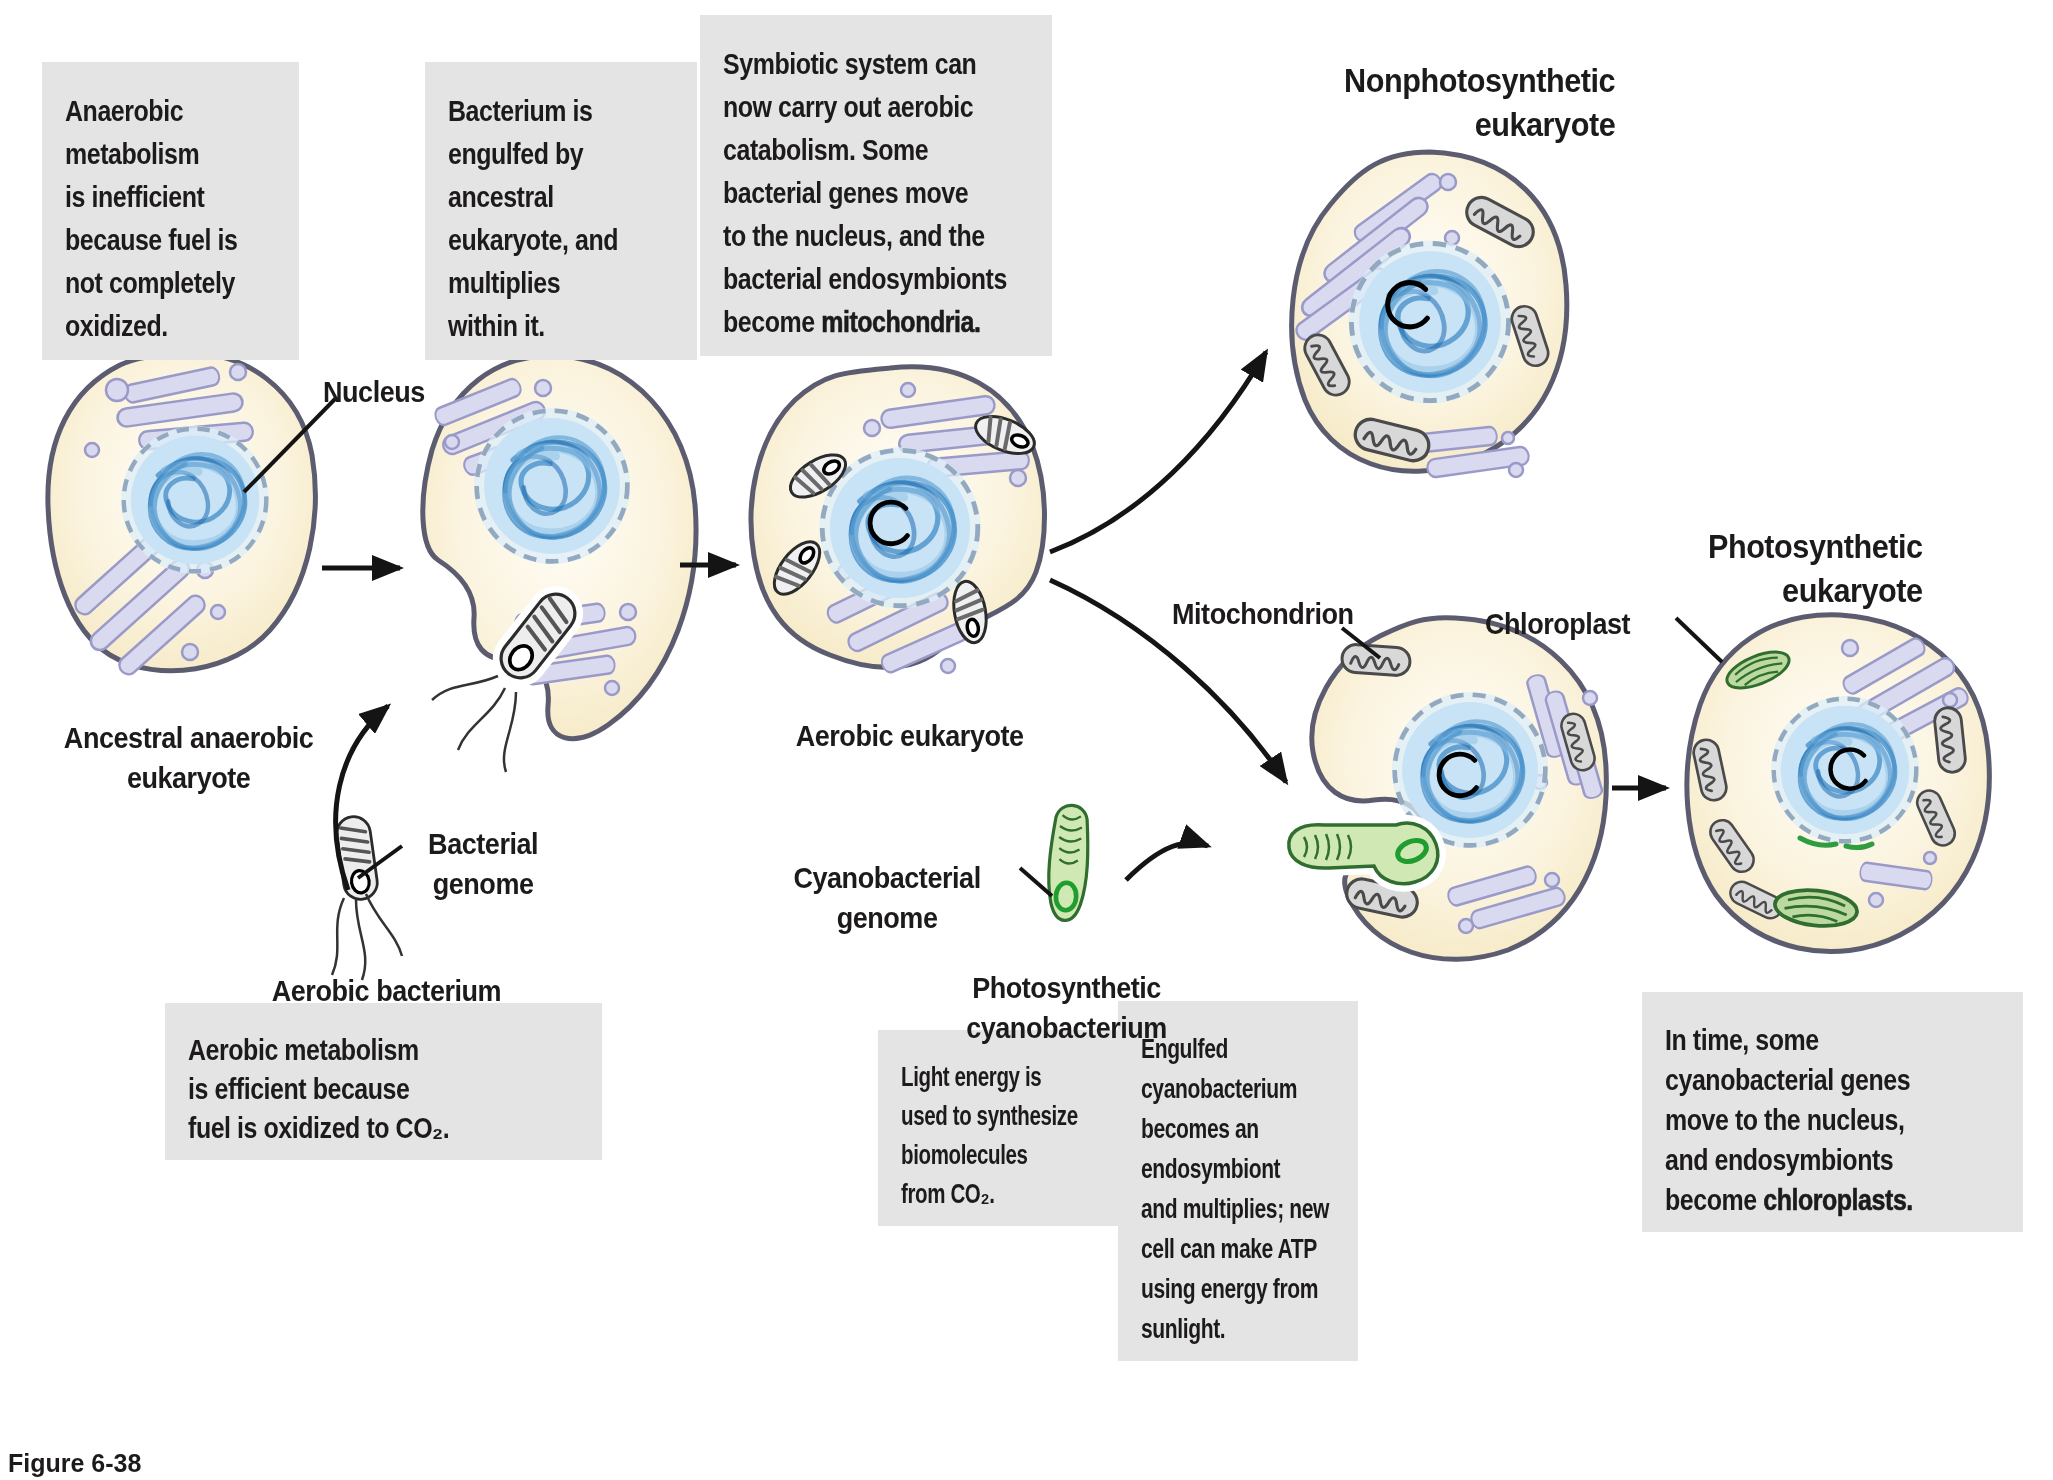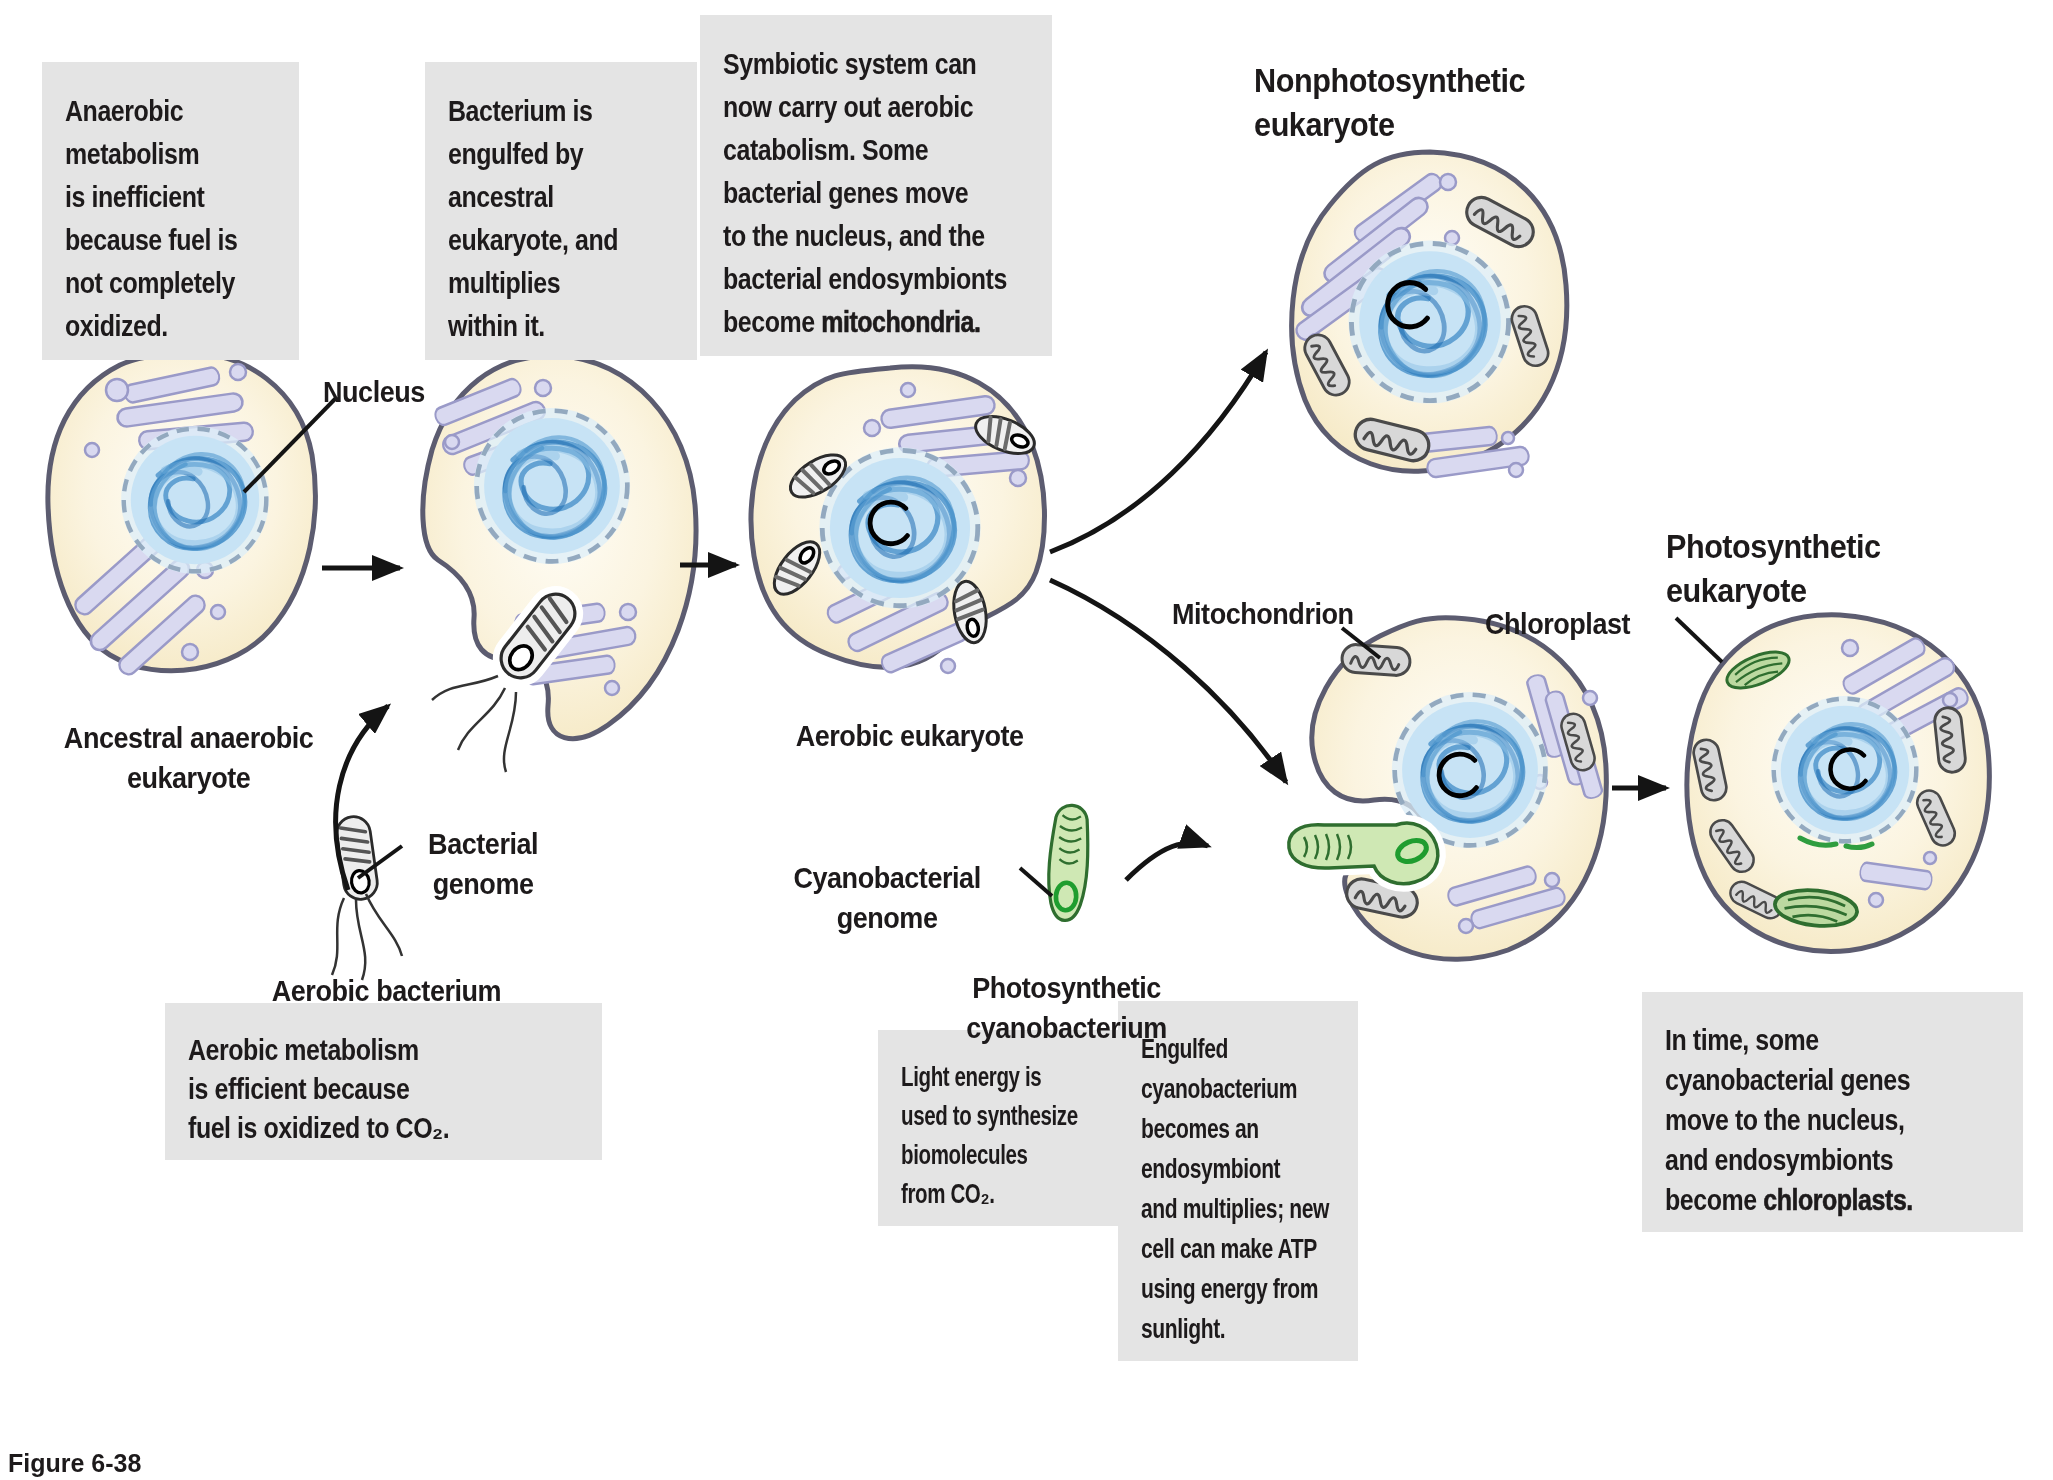--- a/index.html
+++ b/index.html
@@ -13,21 +13,21 @@
                font-size:29px;line-height:43px;letter-spacing:-.5px;}
   .tight .tx{line-height:39px;}
   .narrow .tx{transform:scaleX(.76);font-size:27px;line-height:39px;}
   .narrow2 .tx{transform:scaleX(.78);font-size:27px;line-height:40px;}
   .wide .tx{line-height:40px;}
   .lbl{position:absolute;font-weight:bold;white-space:pre;text-align:center;}
   .lbl .tx{display:inline-block;transform:scaleX(.9);transform-origin:50% 0;
            font-size:30px;line-height:40px;letter-spacing:-.5px;}
   .lbl.left{text-align:left;}
   .lbl.left .tx{transform-origin:0 0;}
-  .hd{position:absolute;font-weight:bold;white-space:pre;text-align:left;}
+  .hd{position:absolute;font-weight:bold;white-space:pre;text-align:right;}
   .hd .tx{display:inline-block;transform:scaleX(.9);transform-origin:50% 0;
           font-size:34px;line-height:44px;letter-spacing:-.5px;}
   .xb{-webkit-text-stroke:.6px #1D1A1B;}
   .cap{position:absolute;font-size:25px;line-height:35px;white-space:pre;}
   .cap .b{font-weight:bold;}
 </style>
 </head>
 <body>
 
 <div class="stage">

